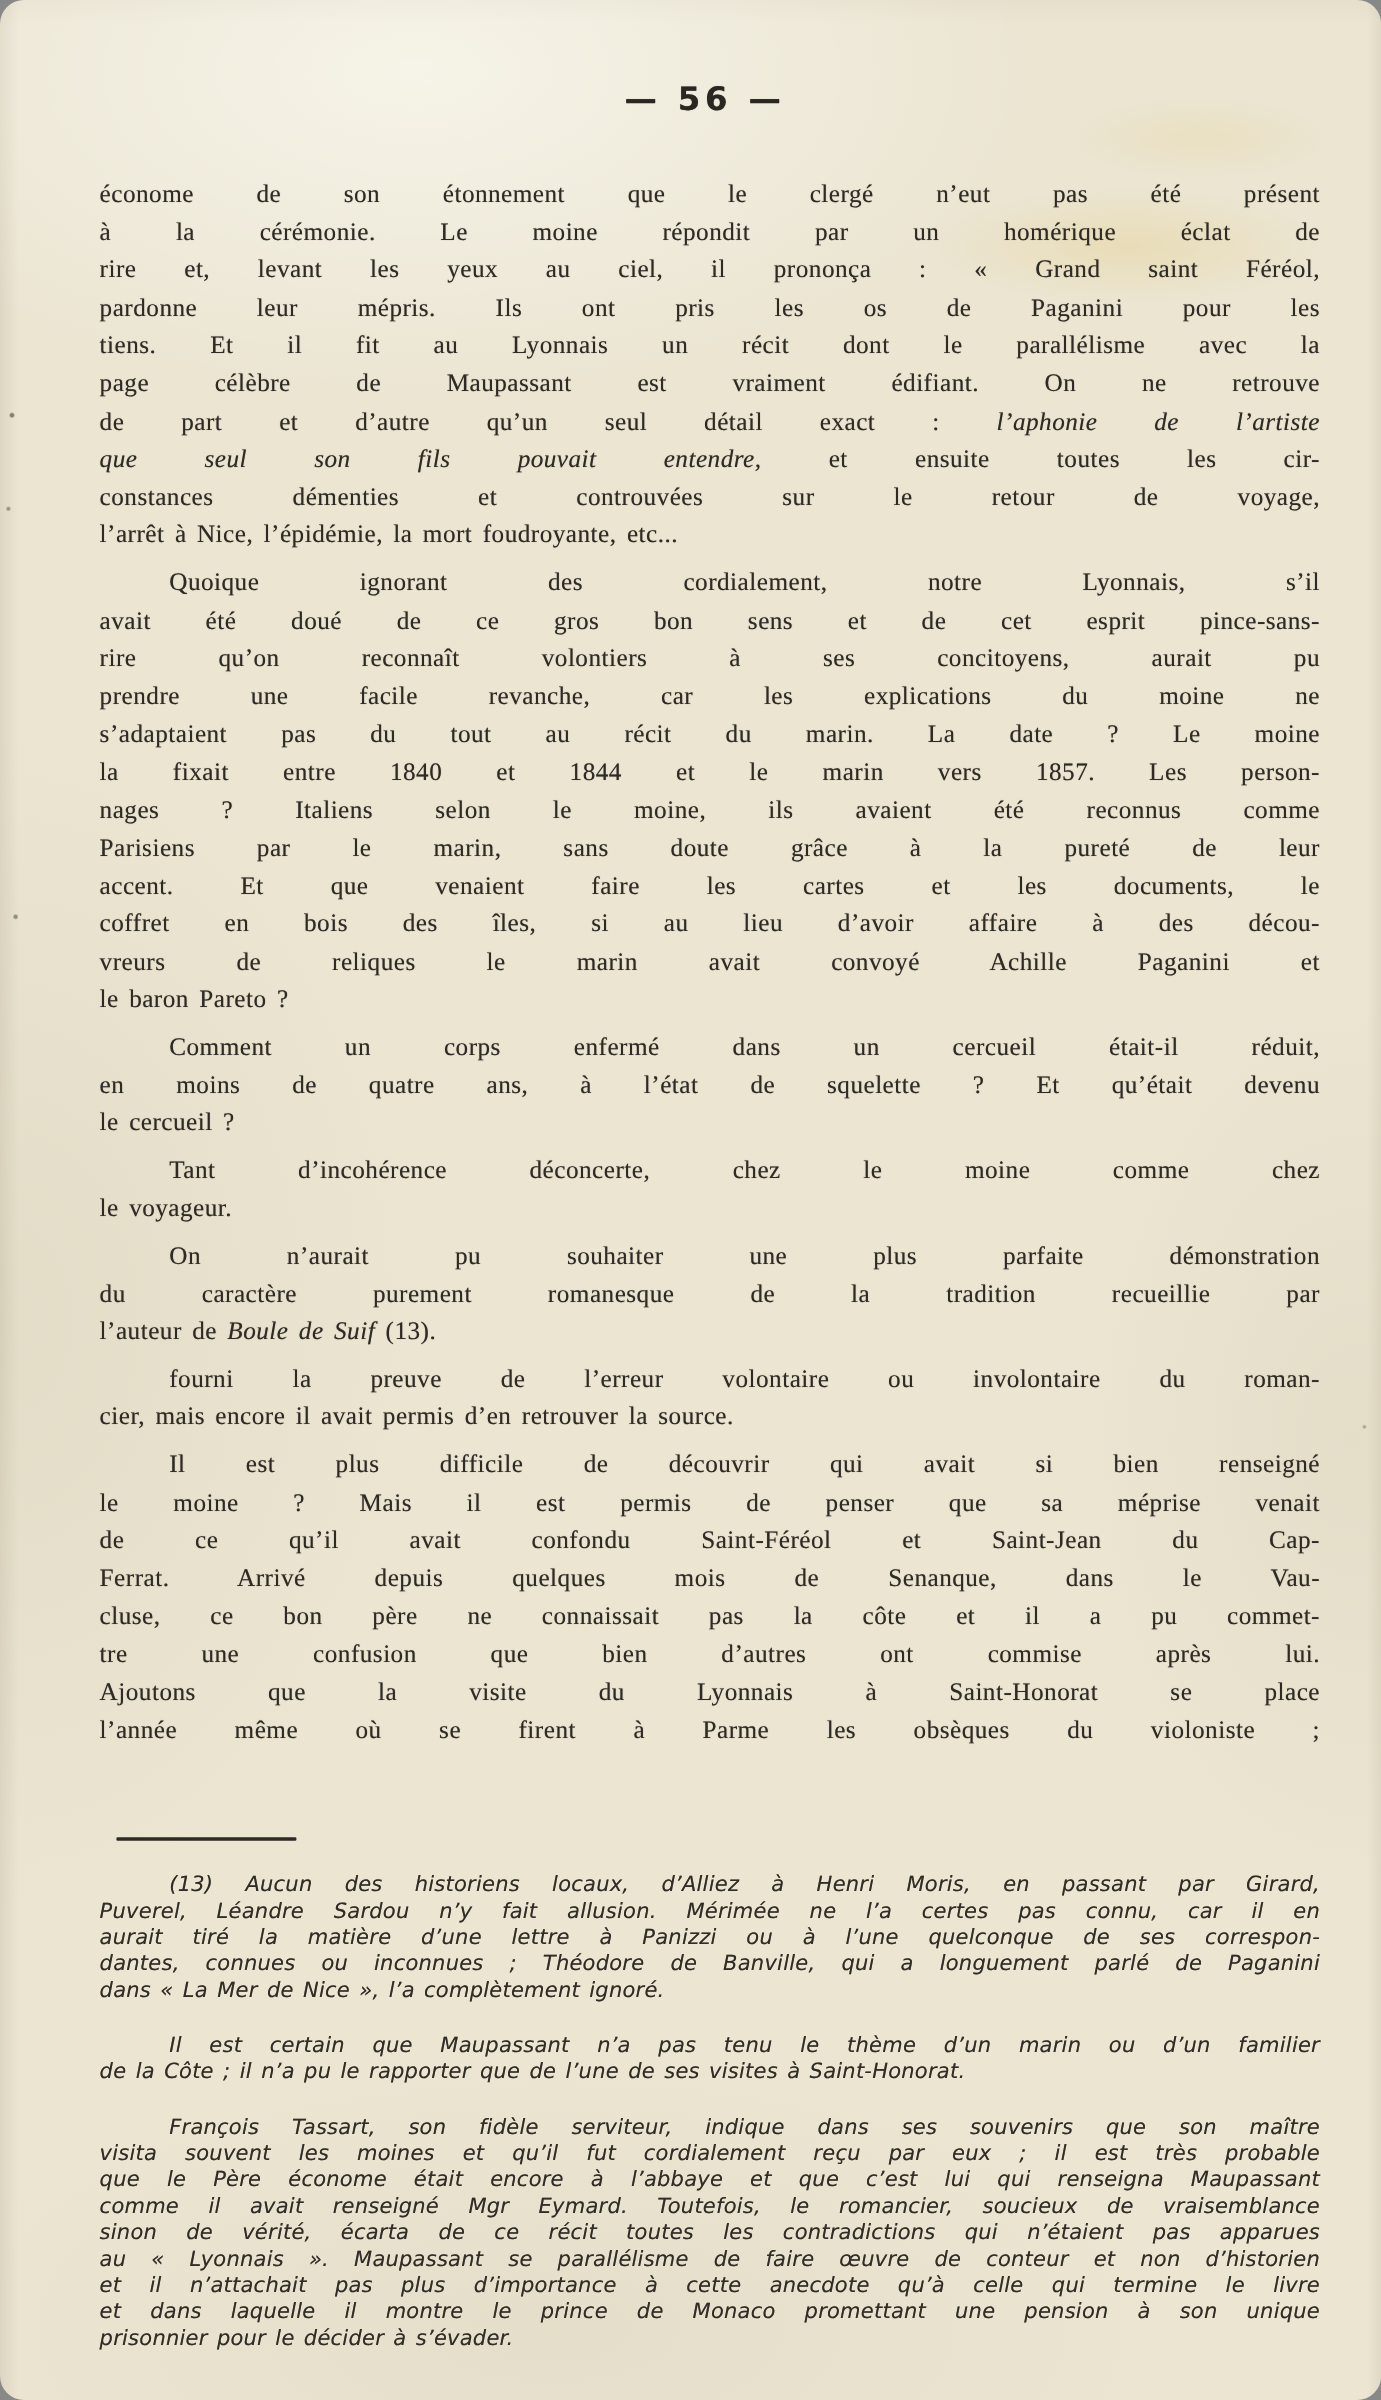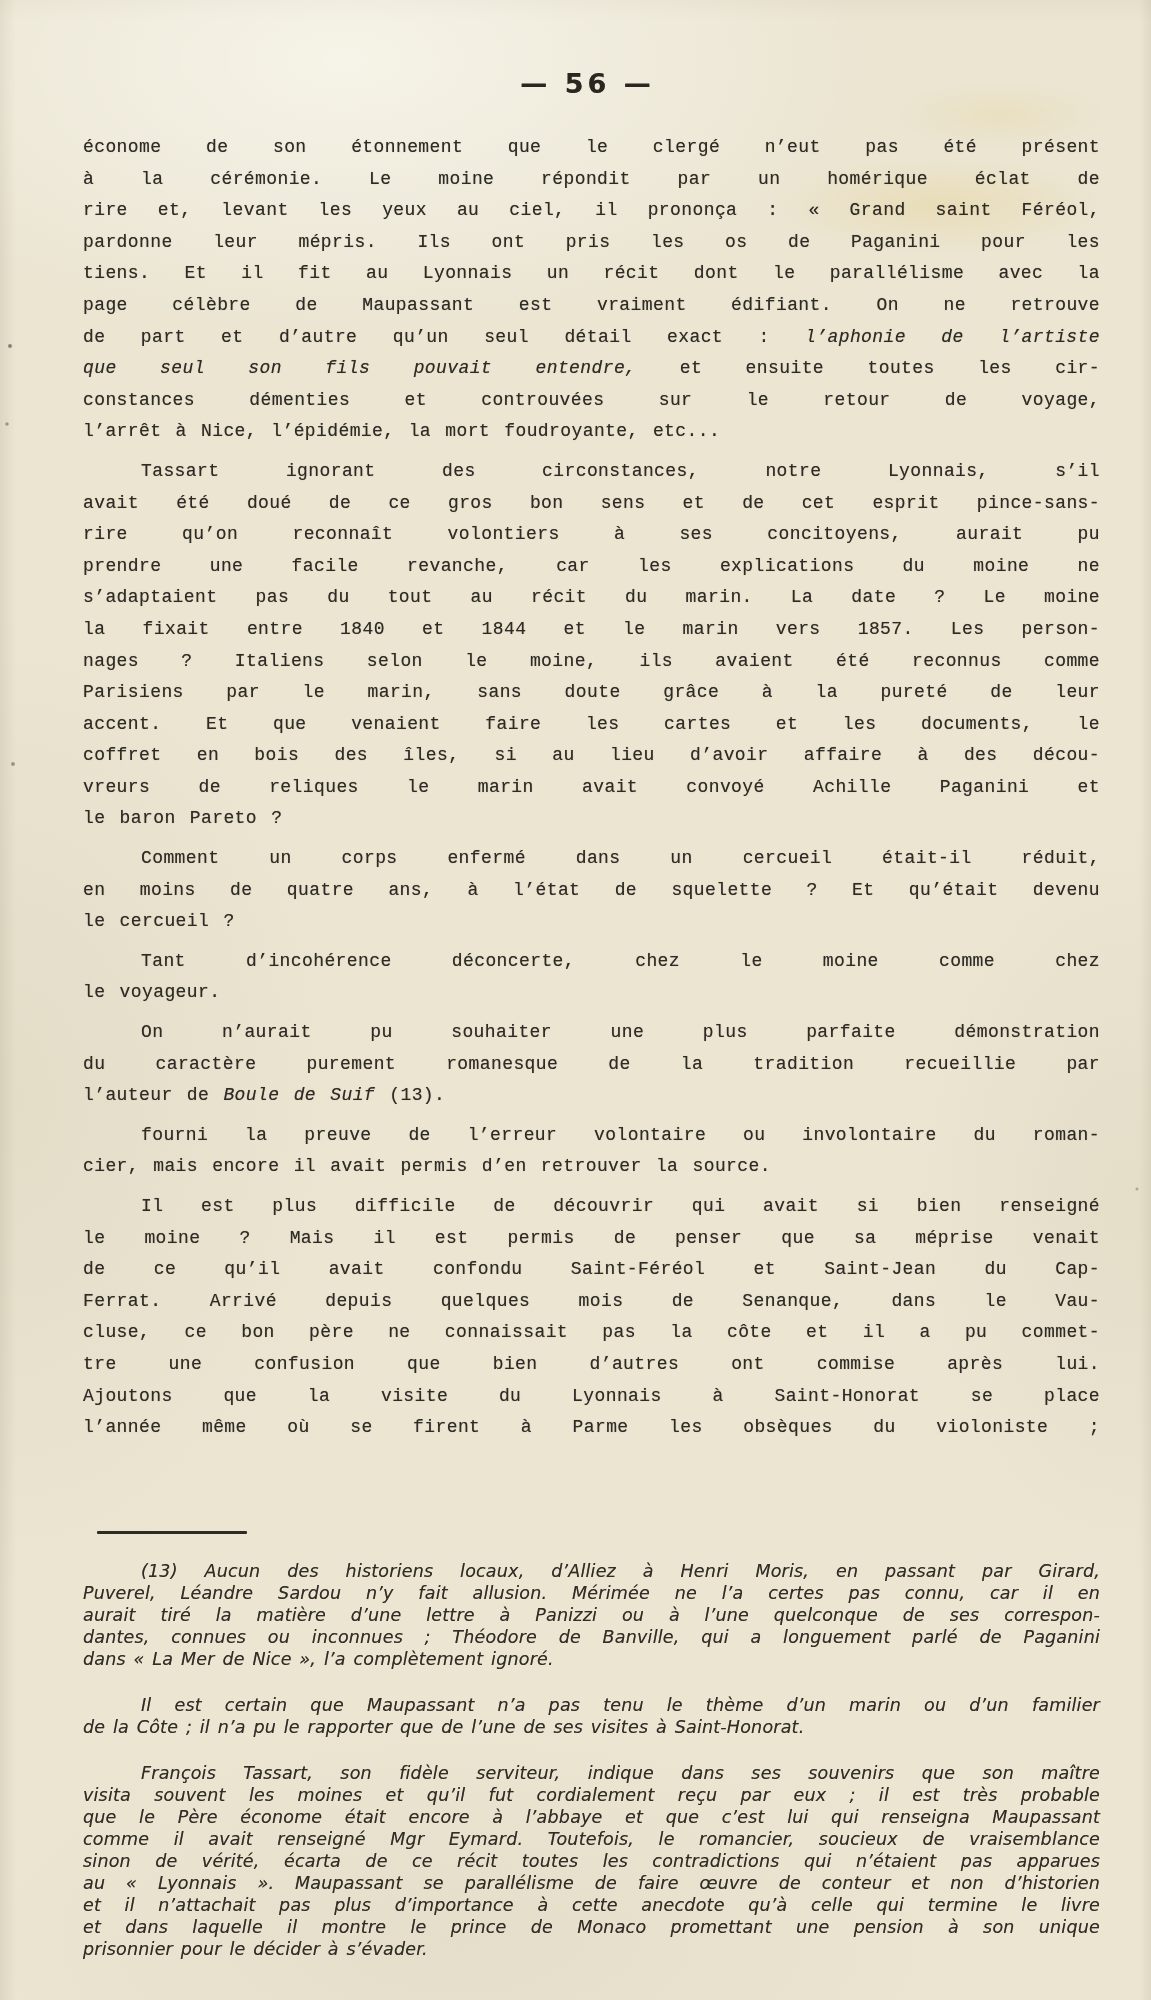--- a/index.html
+++ b/index.html
@@ -20,40 +20,41 @@
       radial-gradient(ellipse 240px 70px at 940px 205px, rgba(225,190,90,0.22), transparent 70%),
       radial-gradient(ellipse 160px 50px at 1000px 115px, rgba(225,195,105,0.16), transparent 70%),
       radial-gradient(ellipse 300px 500px at 98% 60%, rgba(180,165,130,0.12), transparent 75%),
       radial-gradient(ellipse 700px 300px at 40% 97%, rgba(175,160,128,0.10), transparent 75%),
       radial-gradient(ellipse 500px 700px at 0% 55%, rgba(170,155,120,0.12), transparent 70%),
       radial-gradient(ellipse 800px 420px at 30% 3%, rgba(255,255,250,0.55), transparent 65%),
       linear-gradient(to right, rgba(120,105,78,0.12), transparent 16px),
       linear-gradient(to left, rgba(120,105,78,0.10), transparent 12px),
       linear-gradient(to bottom, rgba(120,105,78,0.05), transparent 20px);
     color: #2e2a24;
+    border-radius: 20px;
   }
 
   .pagenum {
     position: absolute;
     top: 68px; left: 0; width: 100%;
     text-align: center;
     transform: translateX(12px);
     font-family: "DejaVu Sans", sans-serif;
     font-weight: 600;
     font-size: 27px;
     letter-spacing: 4px;
     color: #2a2620;
     text-shadow: 0 0 0.6px rgba(42,38,32,0.55);
   }
 
   .body-text {
     position: absolute;
-    left: 83px; top: 132px; width: 1017px;
-    font-family: Liberation Mono, monospace;
-    font-size: 18px;
+    left: 83px; top: 146px; width: 1017px;
+    font-family: Liberation Serif, serif;
+    font-size: 21px;
     line-height: 31.6px;
     word-spacing: 3px;
     letter-spacing: 0.4px;
     color: #2e2a24;
     text-shadow: 0 0 0.7px rgba(46,42,36,0.5);
   }
   .body-text .para + .para { margin-top: 8px; }
 
   .footnotes {
     position: absolute;
@@ -95,21 +96,21 @@
         <div class="line just"><span>rire et, levant les yeux au ciel, il prononça : « Grand saint Féréol,</span></div>
         <div class="line just"><span>pardonne leur mépris. Ils ont pris les os de Paganini pour les</span></div>
         <div class="line just"><span>tiens. Et il fit au Lyonnais un récit dont le parallélisme avec la</span></div>
         <div class="line just"><span>page célèbre de Maupassant est vraiment édifiant. On ne retrouve</span></div>
         <div class="line just"><span>de part et d’autre qu’un seul détail exact : </span><span class="it">l’aphonie de l’artiste</span></div>
         <div class="line just"><span class="it">que seul son fils pouvait entendre,</span><span> et ensuite toutes les cir-</span></div>
         <div class="line just"><span>constances démenties et controuvées sur le retour de voyage,</span></div>
         <div class="line"><span>l’arrêt à Nice, l’épidémie, la mort foudroyante, etc...</span></div>
       </div>
       <div class="para indent">
-        <div class="line just"><span>Tassart ignorant des circonstances, notre Lyonnais, s’il</span></div>
+        <div class="line just"><span>Quoique ignorant des cordialement, notre Lyonnais, s’il</span></div>
         <div class="line just"><span>avait été doué de ce gros bon sens et de cet esprit pince-sans-</span></div>
         <div class="line just"><span>rire qu’on reconnaît volontiers à ses concitoyens, aurait pu</span></div>
         <div class="line just"><span>prendre une facile revanche, car les explications du moine ne</span></div>
         <div class="line just"><span>s’adaptaient pas du tout au récit du marin. La date ? Le moine</span></div>
         <div class="line just"><span>la fixait entre 1840 et 1844 et le marin vers 1857. Les person-</span></div>
         <div class="line just"><span>nages ? Italiens selon le moine, ils avaient été reconnus comme</span></div>
         <div class="line just"><span>Parisiens par le marin, sans doute grâce à la pureté de leur</span></div>
         <div class="line just"><span>accent. Et que venaient faire les cartes et les documents, le</span></div>
         <div class="line just"><span>coffret en bois des îles, si au lieu d’avoir affaire à des décou-</span></div>
         <div class="line just"><span>vreurs de reliques le marin avait convoyé Achille Paganini et</span></div>

